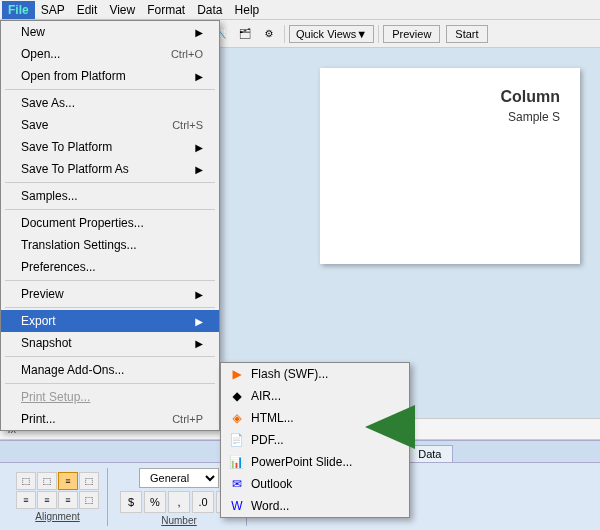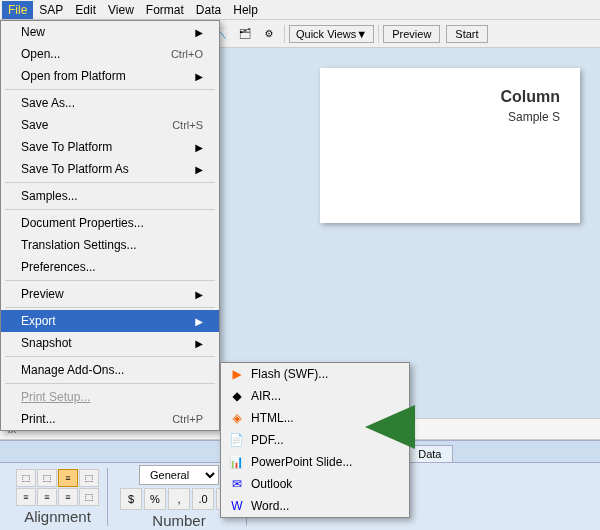--- a/index.html
+++ b/index.html
@@ -25,21 +25,22 @@
       z-index: 100;
     }
     .menubar-item {
       padding: 2px 6px;
       font-size: 12px;
       cursor: pointer;
       white-space: nowrap;
     }
     .menubar-item:hover, .menubar-item.active {
       background: #316ac5;
-      color: #fde047;
+      color: #5eead4;
+      font-weight: bold;
     }
 
     
     .toolbar-area {
       background: #f0f0f0;
       border-bottom: 1px solid #ccc;
       height: 28px;
       display: flex;
       align-items: center;
       padding: 2px 4px;
@@ -94,21 +95,21 @@
       position: relative;
       overflow: hidden;
     }
 
     
     .doc-sheet {
       position: absolute;
       right: 20px;
       top: 20px;
       width: 260px;
-      height: 155px;
+      height: 196px;
       background: white;
       box-shadow: 2px 2px 5px rgba(0,0,0,0.3);
       padding: 20px;
     }
     .doc-title {
       font-size: 16px;
       font-weight: bold;
       text-align: right;
       color: #333;
     }
@@ -167,23 +168,24 @@
     .ribbon-group {
       display: flex;
       flex-direction: column;
       align-items: center;
       padding: 0 8px;
       border-right: 1px solid #aac;
       height: 58px;
       justify-content: center;
     }
     .ribbon-group-label {
-      font-size: 15px;
+      font-size: 10px;
       color: #444;
       margin-top: 2px;
+      text-decoration: underline;
     }
     .align-btns {
       display: grid;
       grid-template-columns: repeat(4, 20px);
       gap: 1px;
     }
     .align-btn {
       width: 20px;
       height: 18px;
       background: #f0f0f0;

